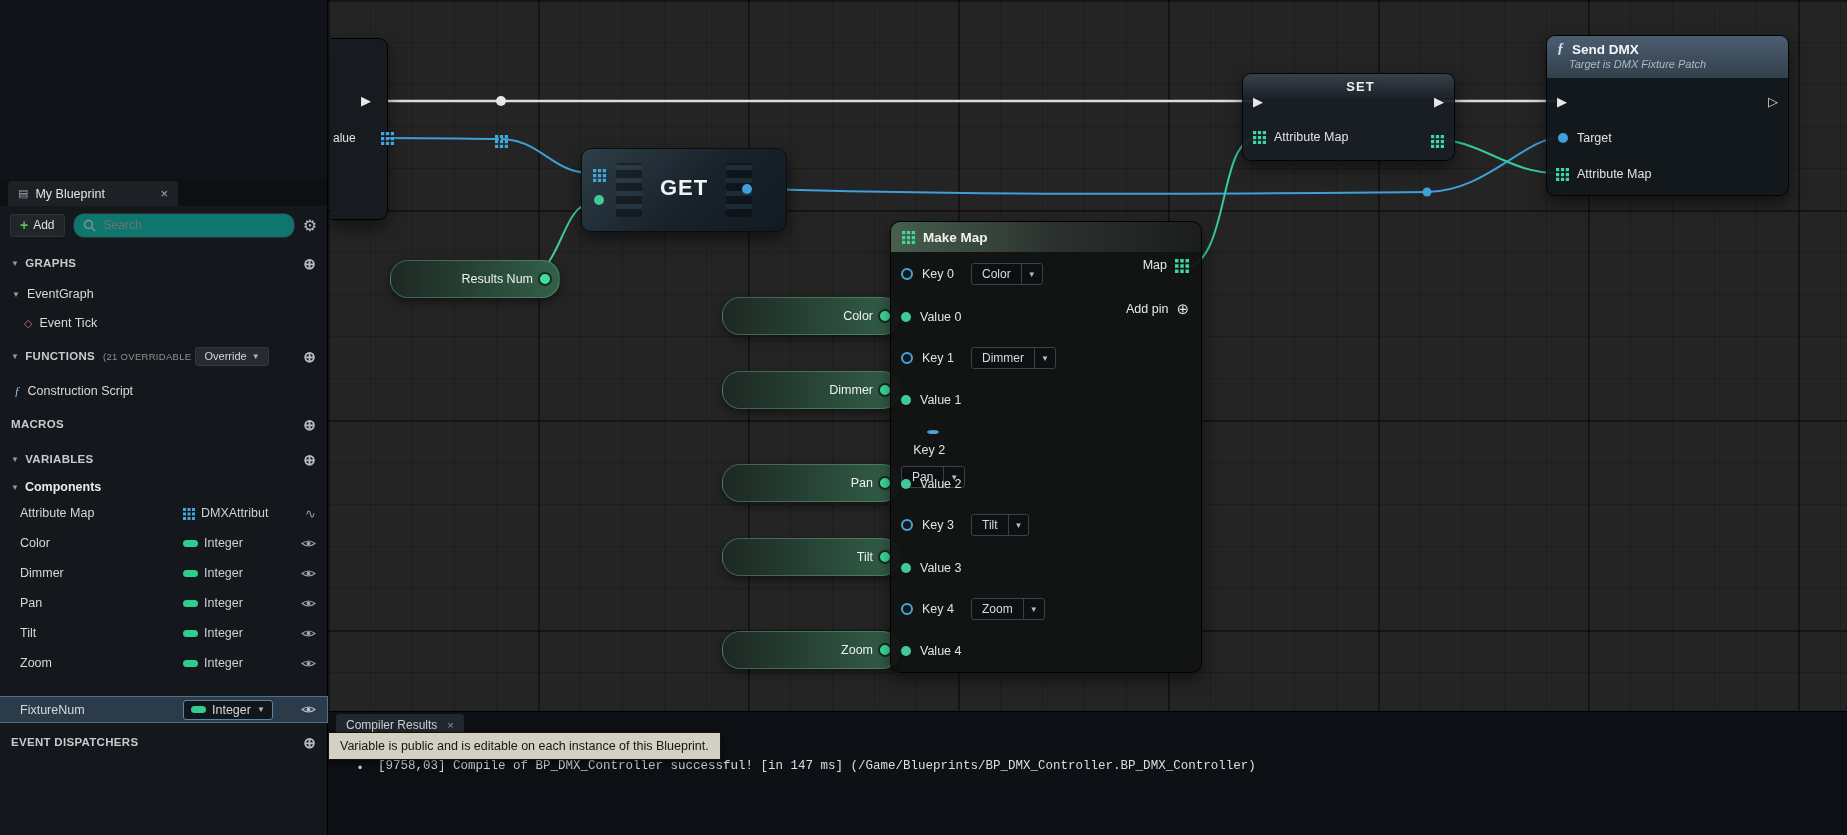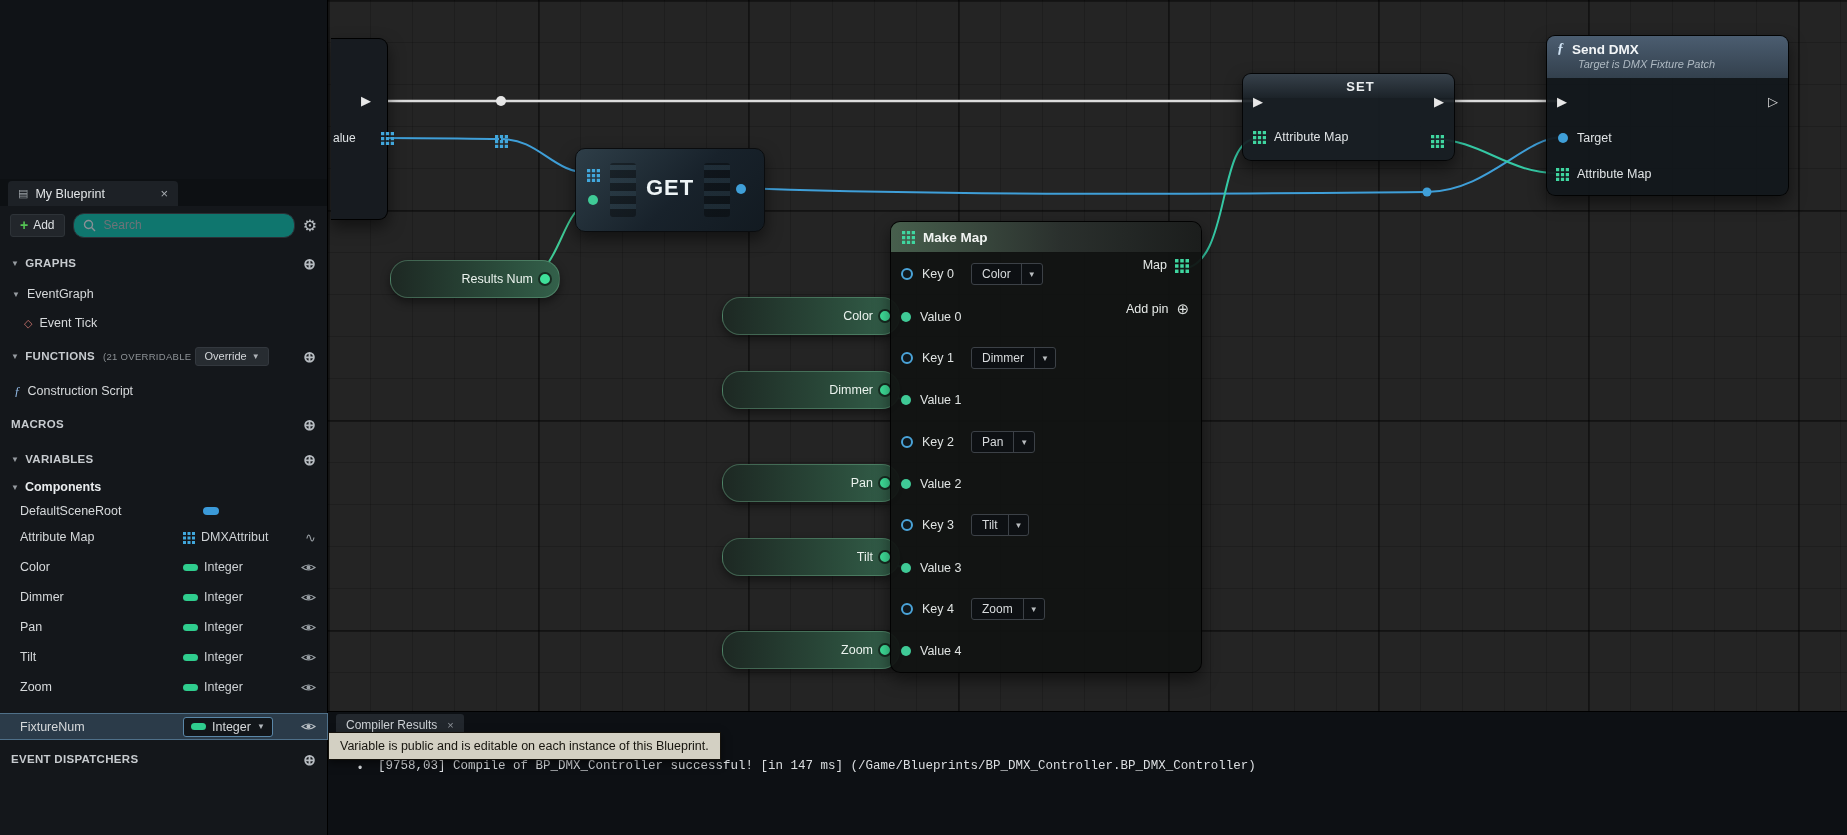--- a/index.html
+++ b/index.html
@@ -67,21 +67,21 @@
   .exec-o{font-size:13px;color:#dcdcdc;line-height:1;}
   .pin-dot{width:10px;height:10px;border-radius:50%;display:inline-block;}
   .pd-green{background:#3fca96;}
   .pd-blue{background:#3f9fd8;}
   .pd-hollow{background:#10181d;border:2px solid #4aa3d8;width:8px;height:8px;}
 
   .partial{left:3px;top:38px;width:56px;height:180px;background:#171b20;border:1px solid #000;border-left:none;border-radius:0 9px 9px 0;}
   .partial .exec-t{position:absolute;left:30px;top:55px;}
   .prow{position:absolute;left:2px;top:92px;display:flex;align-items:center;gap:25px;color:#dfe3e5;font-size:12px;}
 
-  .get{left:247px;top:148px;width:188px;height:82px;border-radius:10px;background:linear-gradient(135deg,#2e3e48,#18222b 55%,#121a21);border:1px solid #0a0c0e;}
+  .get{left:253px;top:148px;width:188px;height:82px;border-radius:10px;background:linear-gradient(135deg,#2e3e48,#18222b 55%,#121a21);border:1px solid #0a0c0e;padding-left:16px;}
   .get-title{position:absolute;left:0;right:0;top:26px;text-align:center;font-weight:bold;font-size:22px;letter-spacing:1px;color:#eef4f6;}
   .get-stripes{position:absolute;top:14px;width:26px;height:54px;background:repeating-linear-gradient(0deg,rgba(0,0,0,.45) 0 8px,rgba(60,90,105,.25) 8px 13px);opacity:.8;border-radius:3px;}
   .get-stripes.l{left:34px;}
   .get-stripes.r{right:34px;}
   .get .gin{position:absolute;left:11px;top:17px;}
   .get .gidx{position:absolute;left:12px;top:46px;}
   .get .gout{position:absolute;left:160px;top:35px;}
 
   .pill{position:absolute;z-index:2;height:36px;border-radius:18px;background:linear-gradient(90deg,#1d2823,#2a4a3a 62%,#33604a);border:1px solid rgba(120,190,150,.38);box-shadow:0 4px 10px rgba(0,0,0,.45);display:flex;align-items:center;justify-content:flex-end;padding-right:26px;color:#eaf2ed;font-size:12.5px;}
   .pill .dot{position:absolute;right:7px;top:50%;transform:translateY(-50%);width:10px;height:10px;border-radius:50%;background:#3fe09a;border:2px solid #182b21;}
@@ -107,21 +107,21 @@
   .set-title{position:absolute;top:5px;left:0;right:0;text-align:center;font-weight:bold;font-size:13px;letter-spacing:1px;color:#eceff1;margin-left:24px;}
   .set-exec-in{position:absolute;left:10px;top:21px;}
   .set-exec-out{position:absolute;right:10px;top:21px;}
   .set-attr{position:absolute;left:10px;top:56px;display:flex;align-items:center;gap:8px;font-size:12.5px;color:#dfe3e5;}
   .set-attr-out{position:absolute;right:10px;top:58px;}
 
   .dmx{left:1218px;top:35px;width:241px;height:159px;background:rgba(18,23,28,.94);border:1px solid rgba(0,0,0,.85);border-radius:9px;}
   .dmx-head{height:42px;border-radius:8px 8px 0 0;background:linear-gradient(180deg,#4b5d70,#33404d);padding:5px 10px 0;box-sizing:border-box;}
   .dmx-title-row{display:flex;align-items:center;gap:8px;color:#f2f5f7;font-weight:bold;font-size:13.5px;}
   .dmx-fn{font-style:italic;font-family:"Liberation Serif",serif;color:#cfe2f3;font-size:14px;font-weight:bold;}
-  .dmx-sub{margin-left:21px;font-style:italic;font-size:11px;color:#aeb9c2;margin-top:1px;}
+  .dmx-sub{margin-left:12px;font-style:italic;font-size:11px;color:#aeb9c2;margin-top:1px;}
   .dmx-exec-in{position:absolute;left:10px;top:59px;}
   .dmx-exec-out{position:absolute;right:10px;top:59px;}
   .dmx-target{position:absolute;left:11px;top:95px;display:flex;align-items:center;gap:9px;font-size:12.5px;color:#dfe3e5;}
   .dmx-attr{position:absolute;left:9px;top:131px;display:flex;align-items:center;gap:8px;font-size:12.5px;color:#dfe3e5;}
 
   .watermark{position:absolute;right:12px;top:600px;font-size:63px;font-weight:bold;letter-spacing:2px;color:#3e3e3e;z-index:1;}
 
   
   .bottom{position:absolute;left:0;right:0;bottom:0;height:123px;background:#0d1014;border-top:1px solid #000;z-index:6;}
   .cr-tab{position:absolute;left:8px;top:2px;height:21px;display:flex;align-items:center;gap:10px;padding:0 10px;background:#22272d;border-radius:3px 3px 0 0;color:#ccd0d4;font-size:12px;}
@@ -199,24 +199,20 @@
     <div class="sec" style="margin-top:13px;">
       <span class="caret">▼</span>
       <span>VARIABLES</span>
       <span class="plusc">⊕</span>
     </div>
 
     <div class="sec sec-components" style="margin-top:6px;">
       <span class="caret">▼</span>
       <span>Components</span>
     </div>
-    <div class="vrow comp" style="margin-top:2px;">
-      <span class="iname">DefaultSceneRoot</span>
-      <span class="comp-pill"></span>
-    </div>
 
     <div class="vrow" style="margin-top:4px;">
       <span class="vname">Attribute Map</span>
       <span class="vtype">
         <span class="gi c-blue"><svg class="gi" viewBox="0 0 12 12" width="12" height="12">
               <path fill="currentColor" d="M0 0h3v3H0zM4.5 0h3v3h-3zM9 0h3v3H9zM0 4.5h3v3H0zM4.5 4.5h3v3h-3zM9 4.5h3v3H9zM0 9h3v3H0zM4.5 9h3v3h-3zM9 9h3v3H9z"></path>
             </svg></span>
         <span>DMXAttribut</span>
       </span>
       <span class="wave">∿</span>
@@ -270,21 +266,21 @@
       <span class="vname">Zoom</span>
       <span class="vtype">
           <span class="tpill"></span>
           <span>Integer</span>
         </span>
       <svg class="eye" width="15" height="11" viewBox="0 0 15 11">
           <path d="M1 5.5 Q7.5 .5 14 5.5 Q7.5 10.5 1 5.5Z" fill="none" stroke="#9aa0a5" stroke-width="1.2"></path>
           <circle cx="7.5" cy="5.5" r="2" fill="#9aa0a5"></circle>
         </svg>
     </div>
-    <div class="vrow sel" style="margin-top:16px;">
+    <div class="vrow sel" style="margin-top:23px;">
       <span class="vname">FixtureNum</span>
       <span class="vdd">
         <span class="tpill"></span>
         <span>Integer</span>
         <span class="chev" style="font-size:8px;color:#b2b7bb;">▼</span>
       </span>
       <svg class="eye" width="15" height="11" viewBox="0 0 15 11">
           <path d="M1 5.5 Q7.5 .5 14 5.5 Q7.5 10.5 1 5.5Z" fill="none" stroke="#b9bfc4" stroke-width="1.2"></path>
           <circle cx="7.5" cy="5.5" r="2" fill="#b9bfc4"></circle>
         </svg>
@@ -393,21 +389,21 @@
         <span class="dd">
             <span class="dd-l">Dimmer</span>
             <span class="dd-c">▼</span>
           </span>
       </div>
       <div class="mm-row" style="top:166px;">
         <span class="pin-dot pd-green"></span>
         <span>Value 1</span>
       </div>
 
-      <div class="mm-row mm-key" style="top:208px;">
+      <div class="mm-row mm-key" style="top:208px;flex-direction:column;">
         <span class="pin-dot pd-hollow"></span>
         <span class="klabel">Key 2</span>
         <span class="dd">
             <span class="dd-l">Pan</span>
             <span class="dd-c">▼</span>
           </span>
       </div>
       <div class="mm-row" style="top:250px;">
         <span class="pin-dot pd-green"></span>
         <span>Value 2</span>

